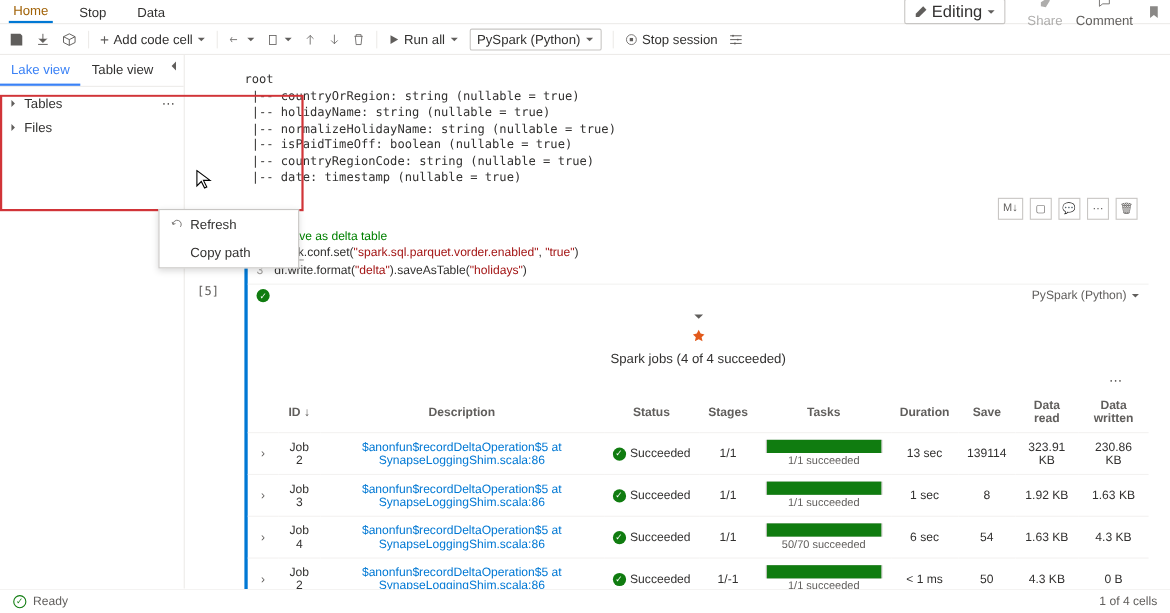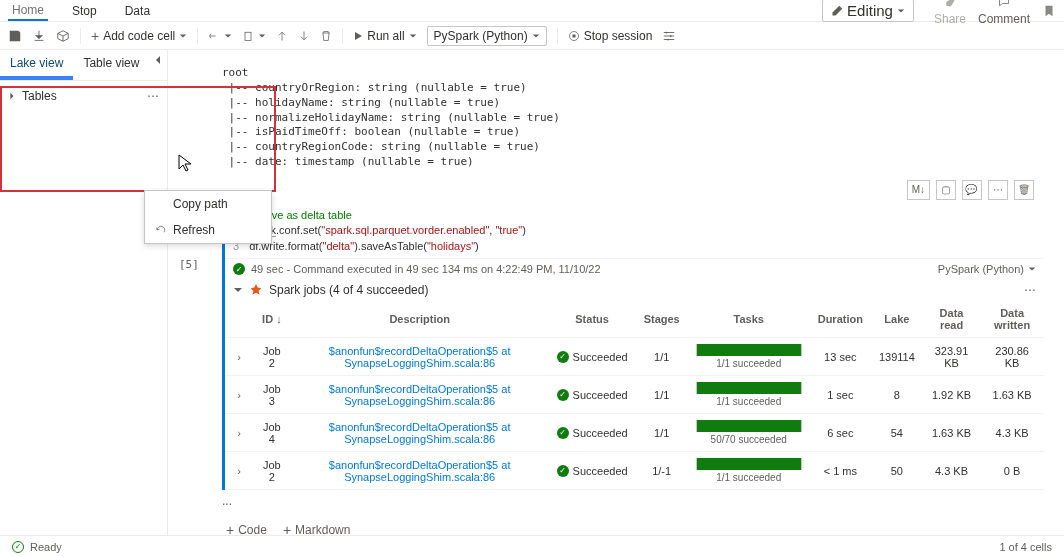--- a/index.html
+++ b/index.html
@@ -1,33 +1,33 @@
 <!DOCTYPE html>
 <html><head>
 <meta charset="utf-8">
 <style>
 * { box-sizing: border-box; margin: 0; padding: 0; font-family: "Segoe UI", -apple-system, sans-serif; }
 body { font-size: 12px; color: #323130; background: #fff; width: 1064px; height: 557px; overflow: hidden; }
 .top-tabs { display: flex; align-items: center; height: 22px; border-bottom: 1px solid #edebe9; padding: 0 8px; gap: 20px; }
 .top-tab { font-size: 12px; padding: 2px 4px; cursor: pointer; }
-.top-tab.active { color: #737373; border-bottom: 2px solid #0078d4; }
+.top-tab.active { color: #a16207; border-bottom: 2px solid #0078d4; }
 .top-tabs .spacer { flex: 1; }
 .top-right { display: flex; align-items: center; gap: 12px; }
 .editing-btn { display: flex; align-items: center; gap: 4px; border: 1px solid #c8c6c4; padding: 2px 8px; border-radius: 2px; font-size: 15px; }
 .btn-icon { display: flex; align-items: center; gap: 4px; font-size: 12px; color: #605e5c; flex-direction: column; }
 .toolbar { display: flex; align-items: center; height: 28px; border-bottom: 1px solid #edebe9; padding: 0 8px; gap: 10px; }
 .toolbar .sep { width: 1px; height: 16px; background: #edebe9; }
 .tool-item { display: flex; align-items: center; gap: 4px; font-size: 12px; color: #323130; cursor: pointer; }
 .select-lang { border: 1px solid #c8c6c4; padding: 2px 6px; font-size: 12px; border-radius: 2px; display: flex; align-items: center; gap: 4px; }
 .main { display: flex; height: calc(100% - 50px - 22px); }
 .sidebar { width: 168px; border-right: 1px solid #edebe9; position: relative; }
 .sidebar-header { display: flex; align-items: center; padding: 8px; font-size: 14px; gap: 6px; }
 .sidebar-tabs { display: flex; border-bottom: 1px solid #edebe9; }
 .sidebar-tab { padding: 6px 10px; font-size: 12px; cursor: pointer; }
-.sidebar-tab.active { color: #0c4a6e; border-bottom: 4px solid #3b82f6; }
+.sidebar-tab.active { color: #3b82f6; border-bottom: 2px solid #3b82f6; }
 .tree { padding: 4px 0; }
 .tree-item { display: flex; align-items: center; padding: 4px 8px; gap: 6px; font-size: 12px; cursor: pointer; }
 .tree-item .more { margin-left: auto; color: #605e5c; }
 .context-menu { position: absolute; left: 144px; top: 140px; background: #fff; border: 1px solid #c8c6c4; box-shadow: 0 2px 6px rgba(0,0,0,0.15); width: 128px; font-size: 12px; z-index: 10; }
 .context-menu-item { padding: 6px 10px; display: flex; align-items: center; gap: 6px; }
 .red-box { position: absolute; left: 0; top: 86px; width: 276px; height: 106px; border: 2px solid #d13438; pointer-events: none; z-index: 5; }
 .cursor { position: absolute; left: 178px; top: 154px; z-index: 20; pointer-events: none; }
 .collapse-btn { position: absolute; top: 4px; right: 4px; color: #605e5c; cursor: pointer; }
 .content { flex: 1; overflow: auto; padding: 4px 20px 4px 54px; position: relative; margin-top: 12px; }
 .schema-block { font-family: Consolas, monospace; font-size: 11px; line-height: 1.35; white-space: pre; color: #323130; margin-bottom: 10px; }
@@ -37,21 +37,21 @@
 .code-cell-wrap { position: relative; border-left: 3px solid #0078d4; padding-left: 0; }
 .gutter-play { position: absolute; left: -34px; top: 2px; display: flex; gap: 4px; }
 .code-block { font-family: Consolas, monospace; font-size: 11px; line-height: 1.4; padding: 4px 8px; display: flex; }
 .line-nums { color: #a19f9d; text-align: right; padding-right: 10px; user-select: none; }
 .code-lines { white-space: pre; }
 .code-comment { color: #008000; }
 .code-str { color: #a31515; }
 .out-label { position: absolute; left: -46px; font-size: 11px; color: #605e5c; font-family: Consolas, monospace; }
 .status-line { display: flex; align-items: center; gap: 6px; font-size: 11px; color: #605e5c; padding: 4px 8px; border-top: 1px solid #f3f2f1; }
 .status-line .right { margin-left: auto; display: flex; align-items: center; gap: 4px; }
-.spark-summary { display: flex; align-items: center; gap: 6px; font-size: 12px; padding: 4px 8px; }
+.spark-summary { display: flex; align-items: center; gap: 6px; font-size: 12px; padding: 4px 24px; flex-direction: column; }
 .spark-summary .right-more { margin-left: auto; color: #605e5c; }
 .spark-logo { width: 14px; height: 14px; }
 .jobs-table { width: 100%; border-collapse: collapse; font-size: 11px; }
 .jobs-table th, .jobs-table td { text-align: center; padding: 6px 8px; border-bottom: 1px solid #f3f2f1; }
 .jobs-table th { color: #605e5c; font-weight: 600; }
 .job-desc { color: #0078d4; }
 .status-pill { display: flex; align-items: center; gap: 4px; }
 .check-circle { width: 12px; height: 12px; border-radius: 50%; background: #107c10; color: #fff; display: flex; align-items: center; justify-content: center; font-size: 8px; }
 .task-bar { width: 106px; height: 12px; border: 1px solid #c8c6c4; position: relative; }
 .task-bar-fill { position: absolute; left: 0; top: -1px; height: 12px; background: #107c10; }
@@ -189,30 +189,36 @@
       <div class="sidebar-tab">Table view</div>
     </div>
     <div class="tree">
       <div class="tree-item">
         <svg width="8" height="8" viewBox="0 0 10 10">
             <path fill="#605e5c" d="M3 1l4 4-4 4"></path>
           </svg>
         <span>Tables</span>
         <span class="more">⋯</span>
       </div>
+      <div class="tree-item">
+        <svg width="8" height="8" viewBox="0 0 10 10">
+            <path fill="#605e5c" d="M3 1l4 4-4 4"></path>
+          </svg>
+        <span>Files</span>
+      </div>
     </div>
     <div class="context-menu">
-      <div class="context-menu-item">
-        <span style="padding-left:18px">Copy path</span>
-      </div>
       <div class="context-menu-item">
         <svg width="12" height="12" viewBox="0 0 16 16">
             <path fill="none" stroke="#605e5c" d="M3 8a5 5 0 119 3M3 8l-1-3m1 3l3-1"></path>
           </svg>
         <span>Refresh</span>
+      </div>
+      <div class="context-menu-item">
+        <span style="padding-left:18px">Copy path</span>
       </div>
     </div>
   </div>
 
   <div class="red-box"></div>
   <svg class="cursor" width="16" height="20" viewBox="0 0 16 20">
       <path fill="#fff" stroke="#000" d="M1 1l0 14 4-4 3 6 2-1-3-6 6 0z"></path>
     </svg>
 
   <div class="content">
@@ -247,21 +253,20 @@
 3</div>
         <div class="code-lines"><span class="code-comment"># Save as delta table</span>
 <span style="border-bottom:1px solid #a19f9d">spark</span><span>.conf.set(</span><span class="code-str">"spark.sql.parquet.vorder.enabled"</span><span>, </span><span class="code-str">"true"</span><span>)</span>
 <span>df.write.format(</span><span class="code-str">"delta"</span><span>).saveAsTable(</span><span class="code-str">"holidays"</span><span>)</span></div>
       </div>
 
       <div style="position:relative">
         <span class="out-label">[5]</span>
         <div class="status-line">
           <span class="check-circle">✓</span>
-          <span>49 sec - Command executed in 49 sec 134 ms  on 4:22:49 PM, 11/10/22</span>
           <div class="right">
             <span>PySpark (Python)</span>
             <svg width="8" height="8" viewBox="0 0 10 10">
                 <path fill="#605e5c" d="M1 3l4 4 4-4"></path>
               </svg>
           </div>
         </div>
         <div class="spark-summary">
           <svg width="10" height="10" viewBox="0 0 10 10">
               <path fill="#605e5c" d="M1 3l4 4 4-4"></path>
@@ -275,21 +280,21 @@
         <table class="jobs-table">
           <thead>
             <tr>
               <th style="width:28px"></th>
               <th><span>ID</span> ↓</th>
               <th>Description</th>
               <th>Status</th>
               <th>Stages</th>
               <th style="width:120px">Tasks</th>
               <th>Duration</th>
-              <th>Lake</th>
+              <th>Save</th>
               <th>Data read</th>
               <th>Data written</th>
             </tr>
           </thead>
           <tbody id="jobs-body">
               <tr>
     <td><span class="expand-arrow">›</span></td>
     <td>Job 2</td>
     <td class="job-desc">$anonfun$recordDeltaOperation$5 at SynapseLoggingShim.scala:86</td>
     <td>

